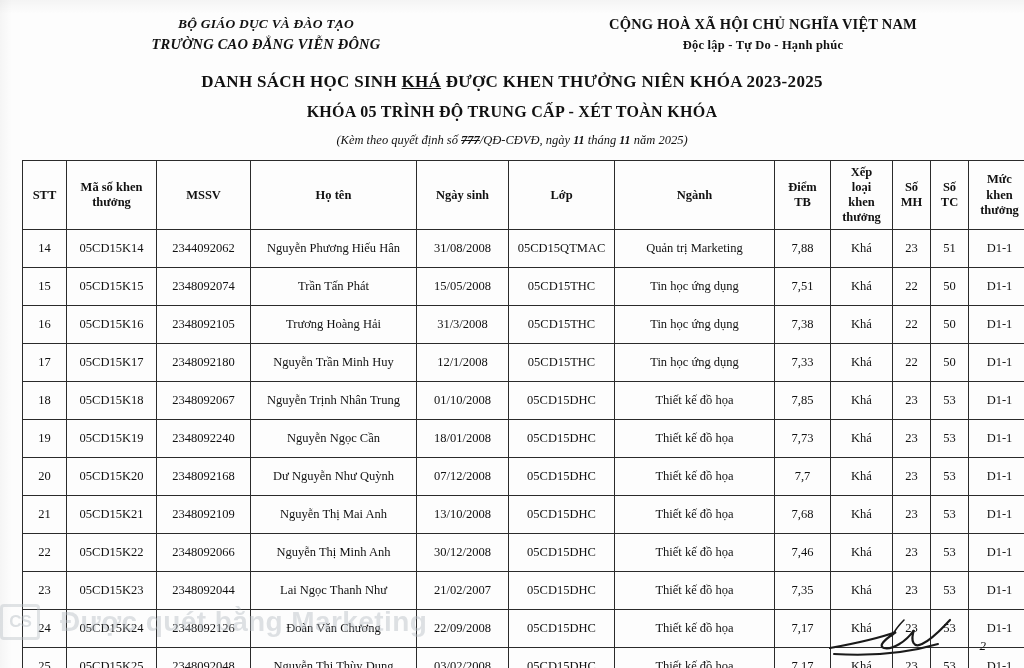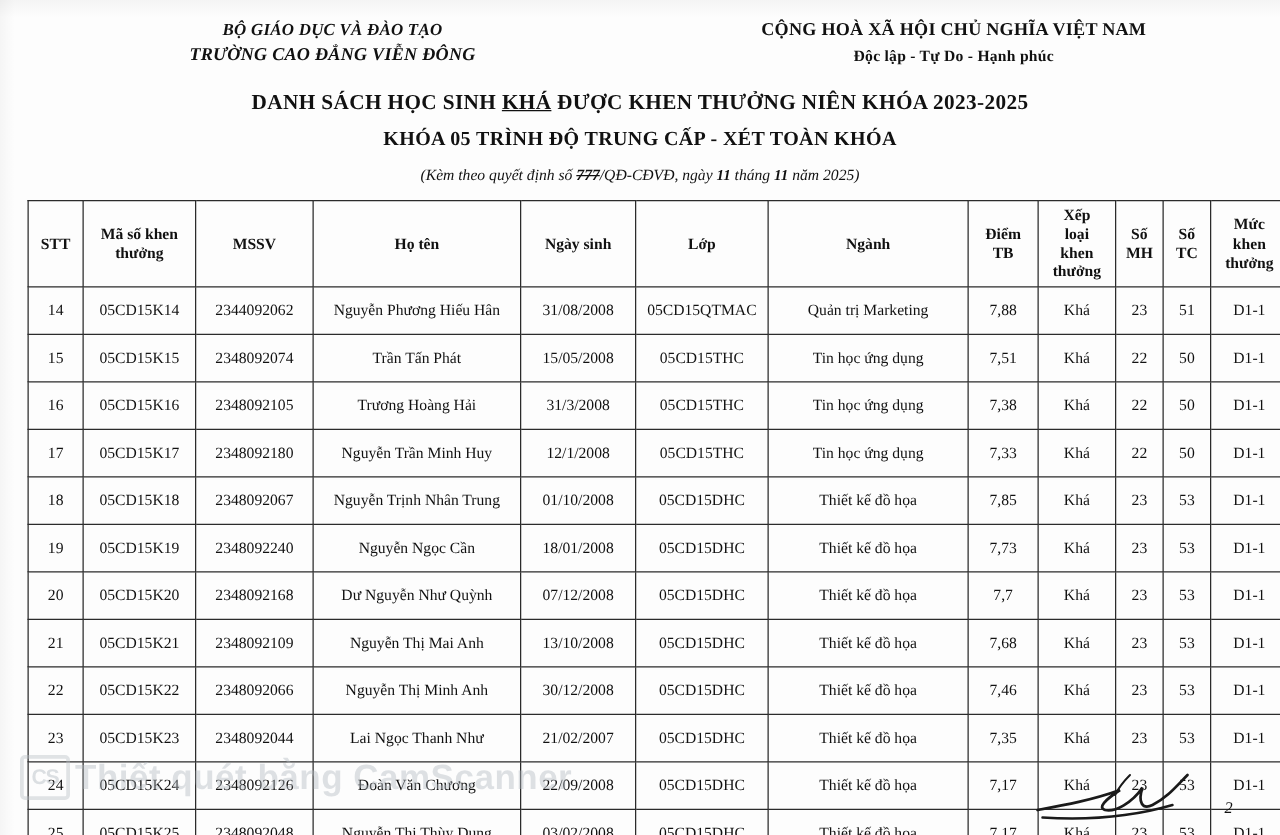--- a/index.html
+++ b/index.html
@@ -163,25 +163,25 @@
   col.w-major   { width: 160px; }
   col.w-gpa     { width: 56px; }
   col.w-rank    { width: 62px; }
   col.w-mh      { width: 38px; }
   col.w-tc      { width: 38px; }
   col.w-award   { width: 62px; }
 
   
   .watermark {
     position: absolute;
-    left: 16px;
+    left: 0;
     bottom: 28px;
     display: flex;
     align-items: center;
-    gap: 4px;
+    gap: 20px;
     z-index: 5;
     pointer-events: none;
     opacity: 0.42;
   }
   .wm-logo {
     display: inline-flex;
     align-items: center;
     justify-content: center;
     width: 34px;
     height: 30px;
@@ -480,21 +480,21 @@
             <td>23</td>
             <td>53</td>
             <td>D1-1</td>
           </tr>
         </tbody>
     </table>
   </div>
 
   <div class="watermark">
     <span class="wm-logo">CS</span>
-    <span class="wm-text">Thiết quét bằng CamScanner</span>
+    <span class="wm-text">Được quét bằng Marketing</span>
   </div>
 
   <div class="signature">
     <svg viewBox="0 0 150 48" width="150" height="48" aria-hidden="true">
       <path d="M8 34 C 30 30, 52 26, 74 18 C 62 26, 56 32, 62 34 C 70 36, 84 28, 92 16 C 88 28, 92 34, 100 30 C 112 24, 120 14, 128 6" fill="none" stroke="#1a1a1a" stroke-width="2.2" stroke-linecap="round"></path>
       <path d="M12 40 C 44 42, 82 40, 116 30" fill="none" stroke="#1a1a1a" stroke-width="2" stroke-linecap="round"></path>
       <path d="M70 22 C 74 14, 78 10, 82 6" fill="none" stroke="#1a1a1a" stroke-width="1.6" stroke-linecap="round"></path>
     </svg>
   </div>
   <div class="sig-page">2</div>

